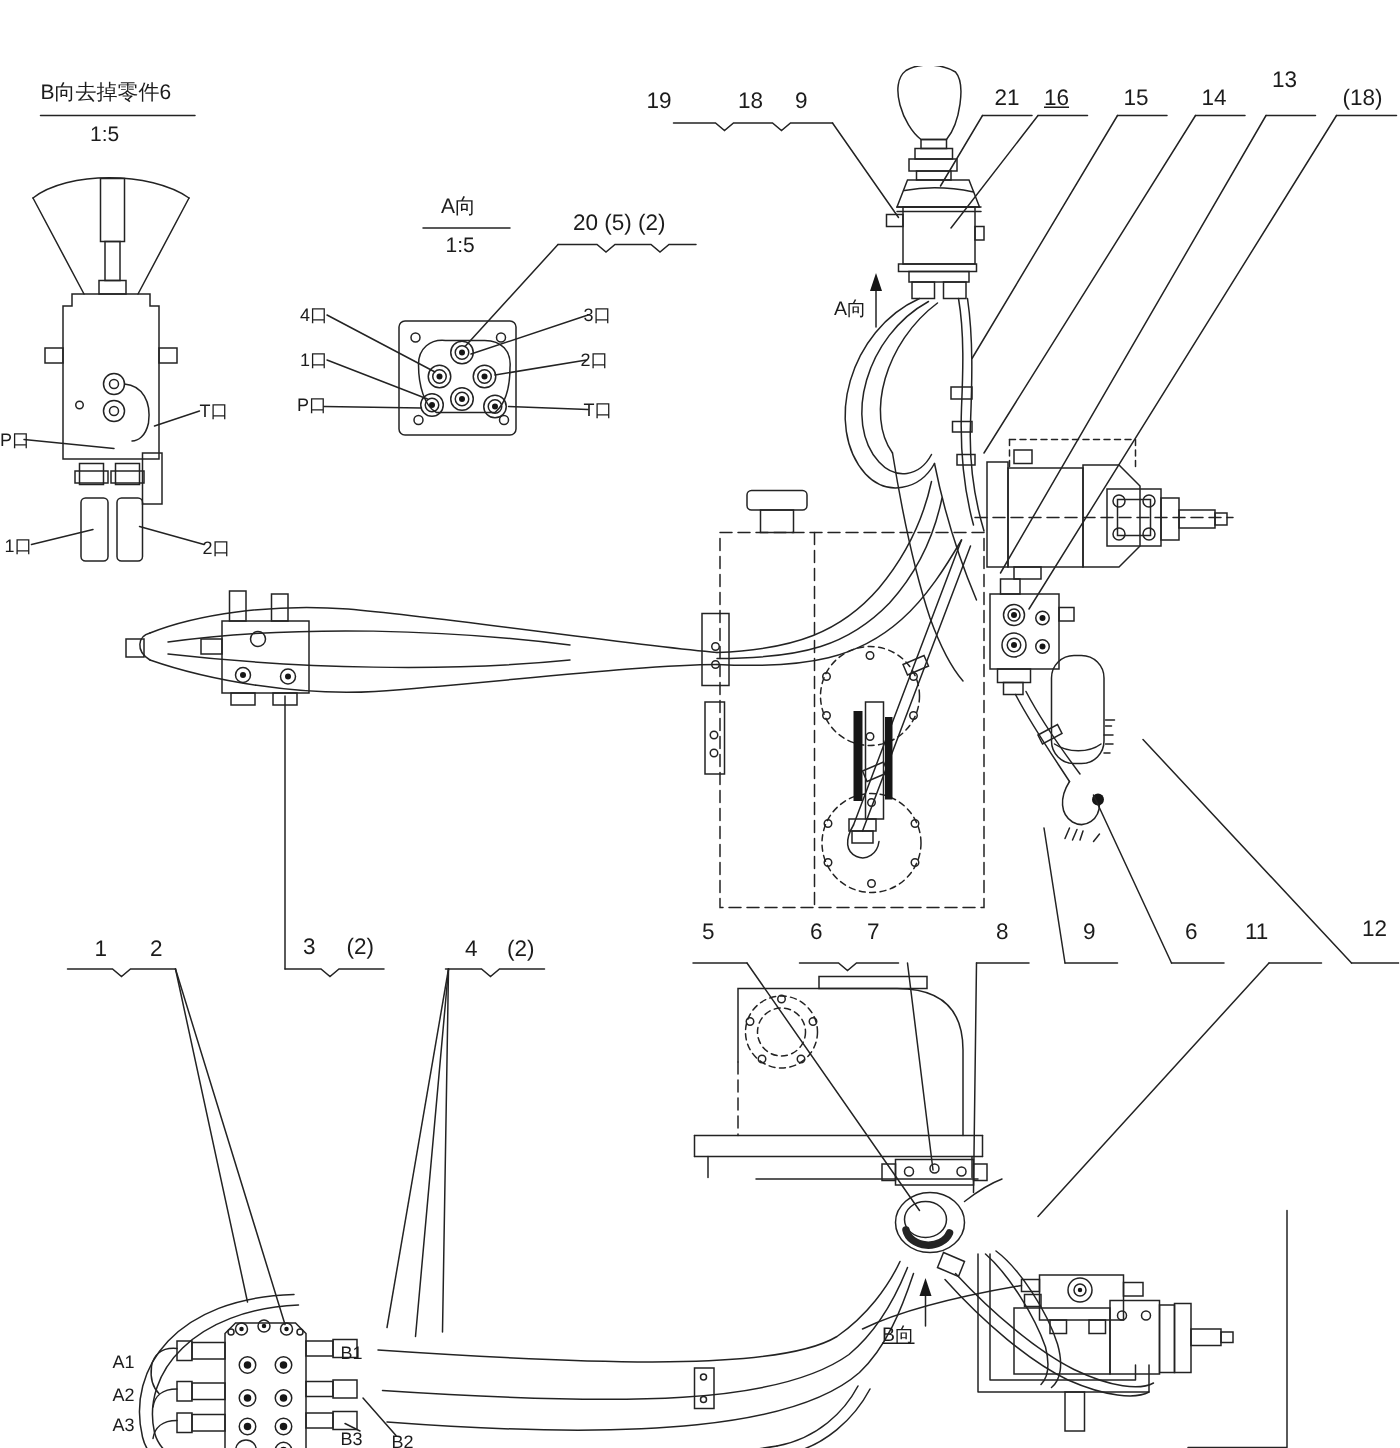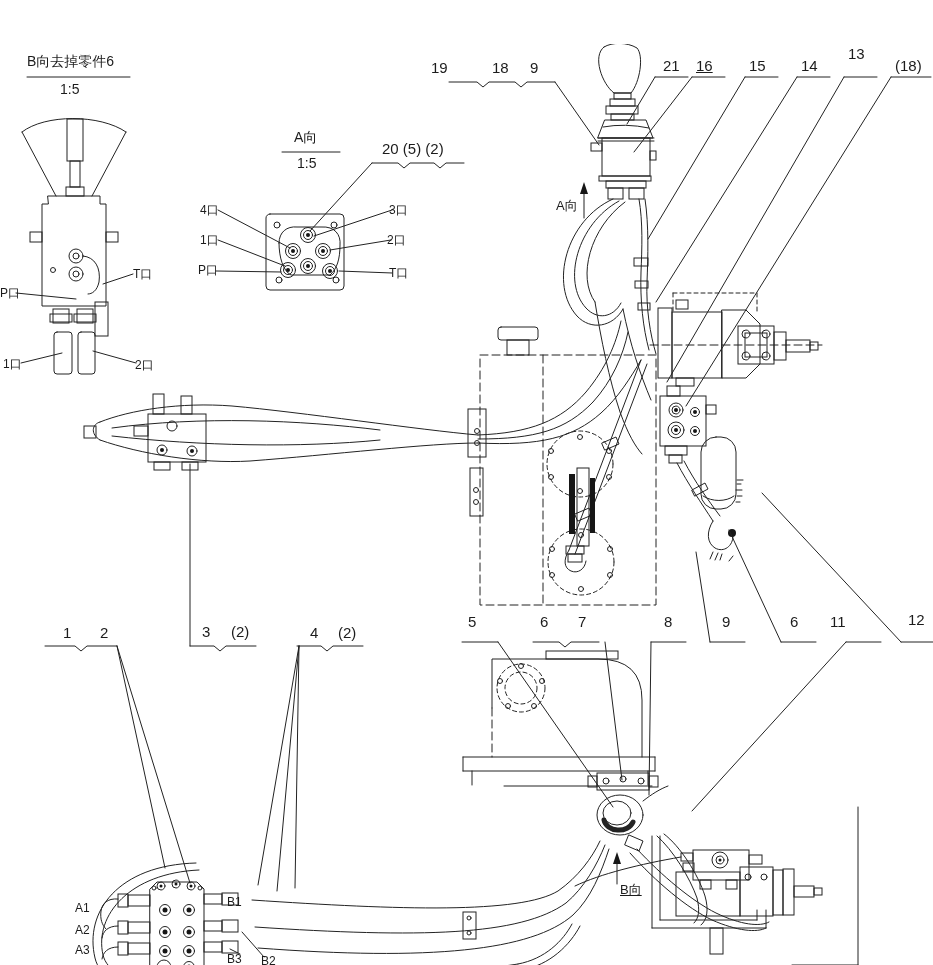--- a/index.html
+++ b/index.html
@@ -448,21 +448,21 @@
   <span class="lbl num" style="left:908px;top:568px;">12</span>
 
   <span class="lbl num" style="left:63px;top:581px;">1</span>
   <span class="lbl num" style="left:100px;top:581px;">2</span>
   <span class="lbl num" style="left:202px;top:580px;">3</span>
   <span class="lbl num" style="left:231px;top:580px;">(2)</span>
   <span class="lbl num" style="left:310px;top:581px;">4</span>
   <span class="lbl num" style="left:338px;top:581px;">(2)</span>
 
   <span class="lbl dir" style="left:556px;top:155px;">A向</span>
-  <span class="lbl dir" style="left:620px;top:839px;text-decoration:underline;">B向</span>
+  <span class="lbl dir" style="left:588px;top:839px;text-decoration:underline;">B向</span>
 
   <span class="lbl port" style="left:75px;top:858px;">A1</span>
   <span class="lbl port" style="left:75px;top:880px;">A2</span>
   <span class="lbl port" style="left:75px;top:900px;">A3</span>
   <span class="lbl port" style="left:227px;top:852px;">B1</span>
   <span class="lbl port" style="left:227px;top:909px;">B3</span>
   <span class="lbl port" style="left:261px;top:911px;text-align:right;">B2</span>
 
 </div>
 

